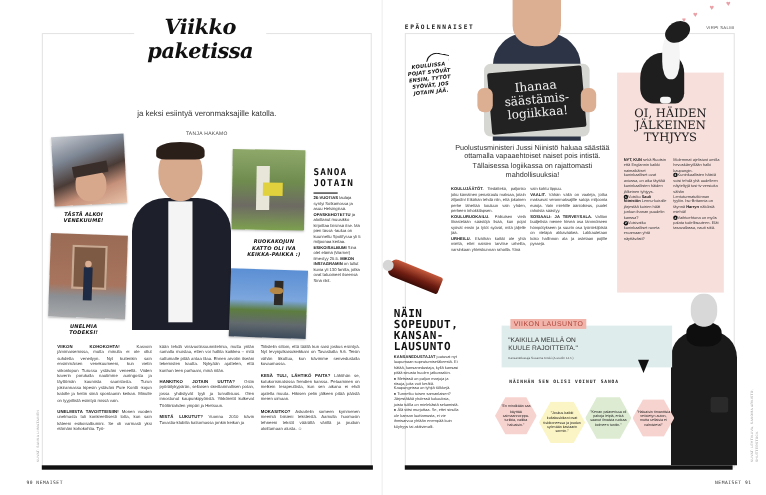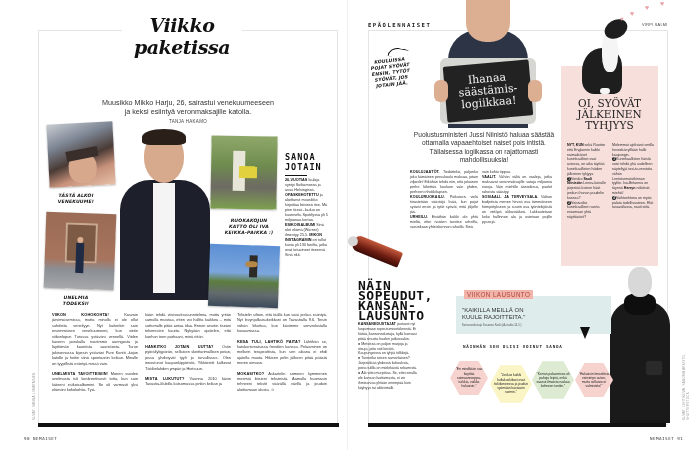--- a/index.html
+++ b/index.html
@@ -44,21 +44,21 @@
   .section-label { position: absolute; left: 368px; top: 22px; font-family: "DejaVu Sans Mono", monospace; font-weight: bold; font-size: 5.6px; color: #222; letter-spacing: 1.5px; }
   .author-right { position: absolute; left: 642px; top: 23px; font-size: 3.8px; color: #444; letter-spacing: 0.3px; }
   .r-deck { position: absolute; left: 408px; top: 131px; width: 152px; text-align: center; font-size: 6.6px; line-height: 8.4px; color: #333; font-weight: 300; }
 
   .pink-box { position: absolute; left: 561px; top: 66px; width: 97px; height: 200px; background: #f7dfdc; }
   .pink-title { position: absolute; left: 561px; top: 98px; width: 97px; text-align: center; font-family: "DejaVu Serif", serif; font-size: 10.5px; line-height: 11px; color: #222; }
   .pink-col { position: absolute; font-size: 3.6px; line-height: 4.8px; color: #333; }
   .pink-col b { color: #111; }
   .num { display: inline-block; width: 4px; height: 4px; border-radius: 50%; background: #111; color: #fff; font-size: 2.8px; line-height: 4px; text-align: center; font-weight: bold; vertical-align: middle; }
 
-  .r-title { position: absolute; left: 358px; top: 281px; font-family: "DejaVu Sans Mono", monospace; font-weight: bold; font-size: 13px; line-height: 10px; color: #111; letter-spacing: 0.5px; }
+  .r-title { position: absolute; left: 358px; top: 281px; font-family: "DejaVu Sans Mono", monospace; font-weight: bold; font-size: 10px; line-height: 10px; color: #111; letter-spacing: 0.5px; }
 
   .quote-box { position: absolute; left: 456px; top: 296px; width: 155px; height: 38px; background: #dfecec; }
   .quote-label { position: absolute; left: 464px; top: 290px; padding: 1px 3px; background: #f1b4ab; font-size: 6.3px; color: #b0443a; letter-spacing: 0.4px; }
   .quote-text { position: absolute; left: 462px; top: 307px; font-size: 6px; line-height: 7px; color: #333; }
   .quote-source { position: absolute; left: 462px; top: 323px; font-size: 2.8px; color: #555; }
   .quote-arrow { position: absolute; left: 580px; top: 327px; width: 0; height: 0; border-left: 5px solid transparent; border-right: 5px solid transparent; border-top: 12px solid #111; }
 
   .sub-heading { position: absolute; left: 463px; top: 344px; font-family: "DejaVu Sans Mono", monospace; font-weight: bold; font-size: 4.2px; color: #222; letter-spacing: 0.8px; }
   .hex { position: absolute; width: 38px; height: 36px; clip-path: polygon(25% 3%, 75% 3%, 100% 50%, 75% 97%, 25% 97%, 0 50%); display: flex; align-items: center; justify-content: center; text-align: center; }
   .hex span { font-size: 3.3px; line-height: 4.2px; color: #222; padding: 0 3px; }
@@ -67,21 +67,20 @@
 </style>
 </head>
 <body>
 
 <div class="page page-left">
   <div class="frame frame-left"></div>
   <div class="bottom-bar" style="left:26px; top:423px; width:301px;"></div>
 
   <div class="kicker">Viikko paketissa</div>
   <div class="deck">
-    <div>Muusikko Mikko Harju, 26, sairastui venekuumeeseen</div>
     <div>ja keksi esiintyä veronmaksajille katolla.</div>
   </div>
   <div class="byline">TANJA HAKAMO</div>
 
   <div class="photo" style="left:36px; top:123px; width:66px; height:63px; transform:rotate(-3deg);
     background: linear-gradient(160deg,#c9ccd2 0%,#7c8593 30%,#4a3b36 55%,#c7917a 75%,#e7c2a9 100%);">
     <div style="position:absolute; left:20px; top:30px; width:28px; height:30px; border-radius:45%; background:#d8a88d;"></div>
     <div style="position:absolute; left:18px; top:26px; width:32px; height:10px; background:#3a2e2a; transform:rotate(-8deg);"></div>
   </div>
   <div class="handnote" style="left:40px; top:193px; width:48px;">TÄSTÄ ALKOI VENEKUUME!</div>
@@ -191,21 +190,21 @@
   <div style="position:absolute; left:8px; top:36px; width:40px; height:46px; background:#1e1e1e; border-radius:50% 40% 20% 30%;"></div>
   <div style="position:absolute; left:28px; top:20px; width:16px; height:40px; background:#f5f5f5; border-radius:40%;"></div>
   <div style="position:absolute; left:30px; top:8px; width:24px; height:18px; background:#1e1e1e; border-radius:50%; transform:rotate(-30deg);"></div>
   <div style="position:absolute; left:26px; top:76px; width:10px; height:6px; background:#f5f5f5; border-radius:3px;"></div>
 </div>
 <span class="heart" style="left:630px; top:10px;">♥</span>
 <span class="heart" style="left:645px; top:4px;">♥</span>
 <span class="heart" style="left:660px; top:0px;">♥</span>
 <span class="heart" style="left:620px; top:16px; font-size:6px;">♥</span>
 
-<div class="pink-title">OI, SYÖVÄT JÄLKEINEN TYHJYYS</div>
+<div class="pink-title">OI, HÄIDEN JÄLKEINEN TYHJYYS</div>
 
 <div class="pink-col" style="left:567px; top:143px; width:41px;">
   <b>NYT, KUN</b><span> sekä Ruotsin että Englannin kaikki naimaikäiset kuninkaalliset ovat aviossa, on aika täyttää kuninkaallisten häiden jälkeinen tyhjyys.</span><br>
   <span class="num">1</span><span>Voisiko </span><b>Sauli Niinistön</b><span> Lennu-koiralle järjestää koirien häät jonkun ihanan puudelin kanssa?</span><br>
   <span class="num">2</span><span>Voisivatko kuninkaalliset ruveta eroamaan yhtä näyttävästi?</span>
 </div>
 <div class="pink-col" style="left:612px; top:143px; width:42px;">
   <span>Molemmat ajelisivat omilla hevoskärryillään halki kaupungin.</span><br>
   <span class="num">3</span><span>Kuninkaallisten häistä voisi tehdä yhä uudelleen näyteltyjä tosi-tv-versioita vähän Lentoturmatutkinnan tyyliin. Iso-Britannia on täynnä </span><b>Harryn</b><span> näköisiä miehiä!</span><br>
   <span class="num">4</span><span>Vaihtoehtona on myös palata todellisuuteen. Elät tasavallassa, nauti siitä.</span>

